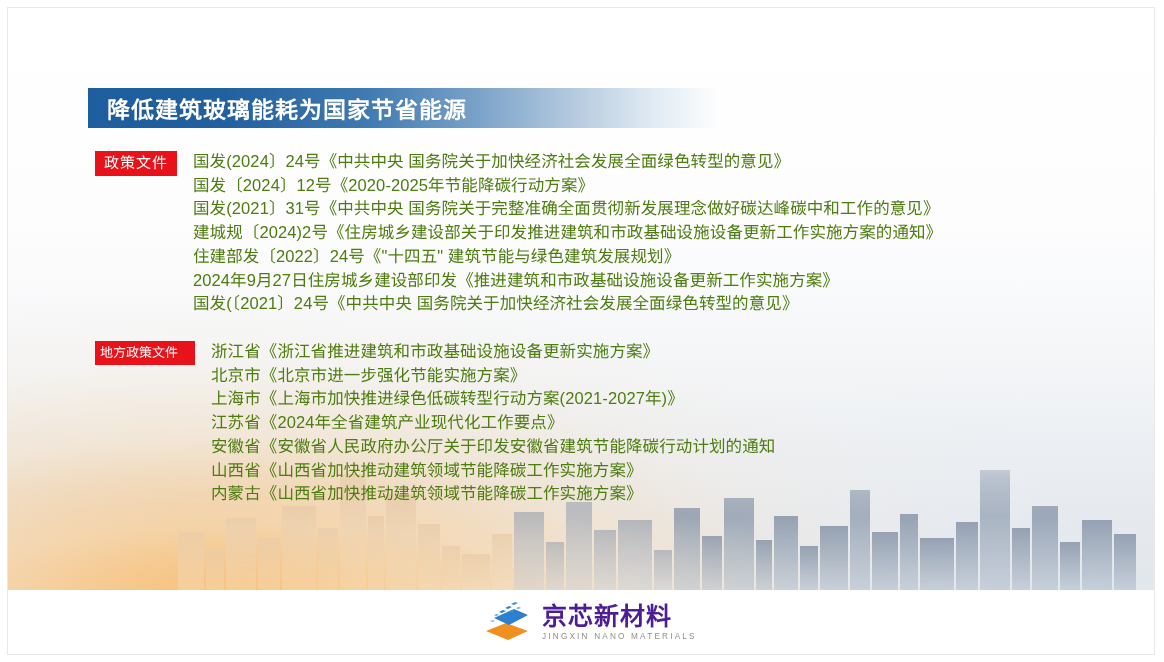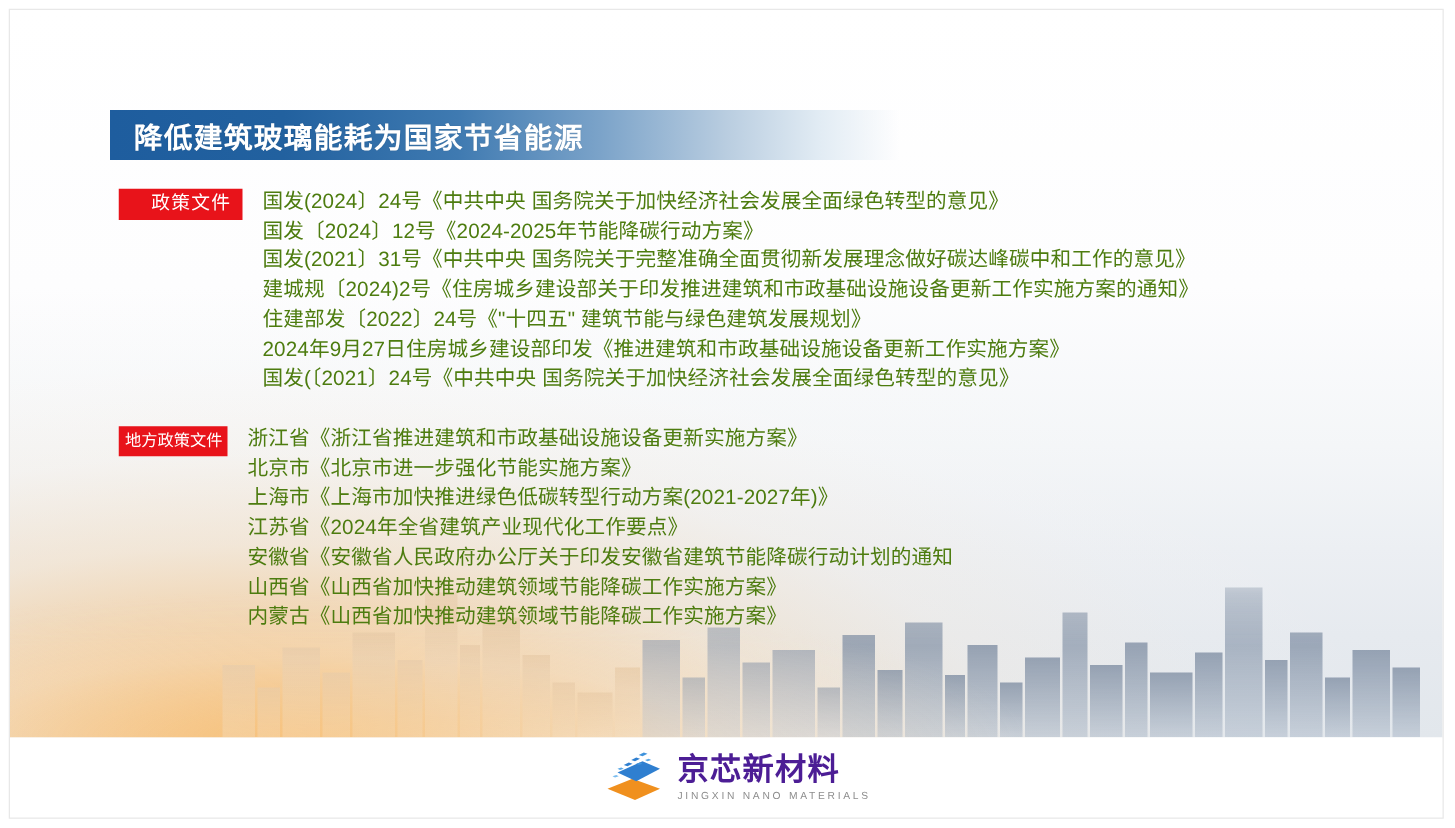--- a/index.html
+++ b/index.html
@@ -150,22 +150,22 @@
     background: #e8131a;
     color: #ffffff;
     font-size: 14px;
     font-weight: normal;
     line-height: 1;
     padding: 5px 7px 6px 7px;
     white-space: nowrap;
     flex: 0 0 auto;
     margin-top: 1px;
   }
-  .badge-policy { font-size: 15px; letter-spacing: 1px; padding: 4px 9px 6px 26px; }
-  .badge-local  { font-size: 13px; letter-spacing: 0px; padding: 5px 4px 6px 5px; }
+  .badge-policy { font-size: 15px; letter-spacing: 1px; padding: 4px 9px 6px 9px; }
+  .badge-local  { font-size: 13px; letter-spacing: 0px; padding: 5px 17px 6px 5px; }
 
   .doc-list {
     margin-left: 16px;
     flex: 1 1 auto;
   }
   .doc-line {
     font-size: 16.5px;
     line-height: 23.7px;
     color: #4d7c0f;
     white-space: nowrap;
@@ -261,21 +261,21 @@
   <div class="title-bar">
     <span class="title-text">降低建筑玻璃能耗为国家节省能源</span>
   </div>
 
   <div class="content">
 
     <div class="section section-policy">
       <span class="badge badge-policy">政策文件</span>
       <div class="doc-list">
         <div class="doc-line">国发(2024〕24号《中共中央 国务院关于加快经济社会发展全面绿色转型的意见》</div>
-        <div class="doc-line">国发〔2024〕12号《2024-2025年节能降碳行动方案》</div>
+        <div class="doc-line">国发〔2024〕12号《2020-2025年节能降碳行动方案》</div>
         <div class="doc-line">国发(2021〕31号《中共中央 国务院关于完整准确全面贯彻新发展理念做好碳达峰碳中和工作的意见》</div>
         <div class="doc-line">建城规〔2024)2号《住房城乡建设部关于印发推进建筑和市政基础设施设备更新工作实施方案的通知》</div>
         <div class="doc-line">住建部发〔2022〕24号《"十四五" 建筑节能与绿色建筑发展规划》</div>
         <div class="doc-line">2024年9月27日住房城乡建设部印发《推进建筑和市政基础设施设备更新工作实施方案》</div>
         <div class="doc-line">国发(〔2021〕24号《中共中央 国务院关于加快经济社会发展全面绿色转型的意见》</div>
       </div>
     </div>
 
     <div class="section section-local">
       <span class="badge badge-local">地方政策文件</span>

